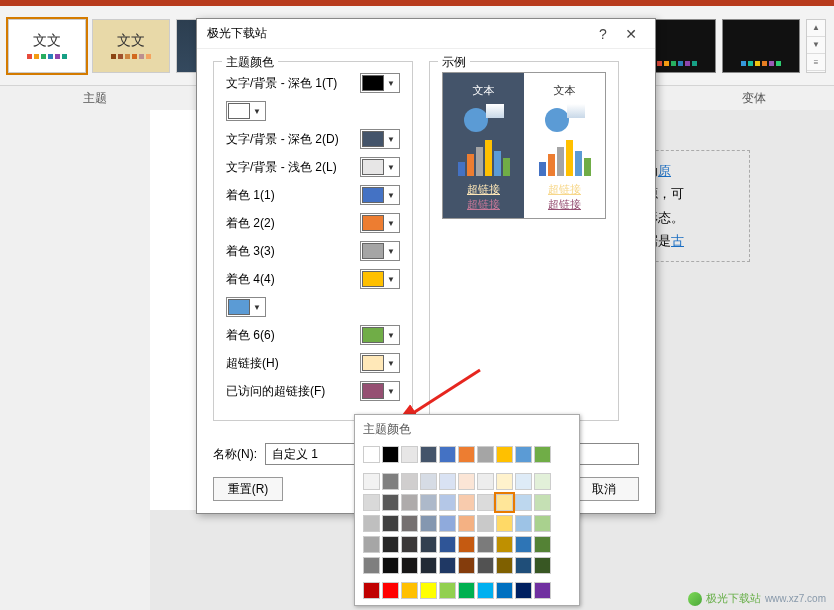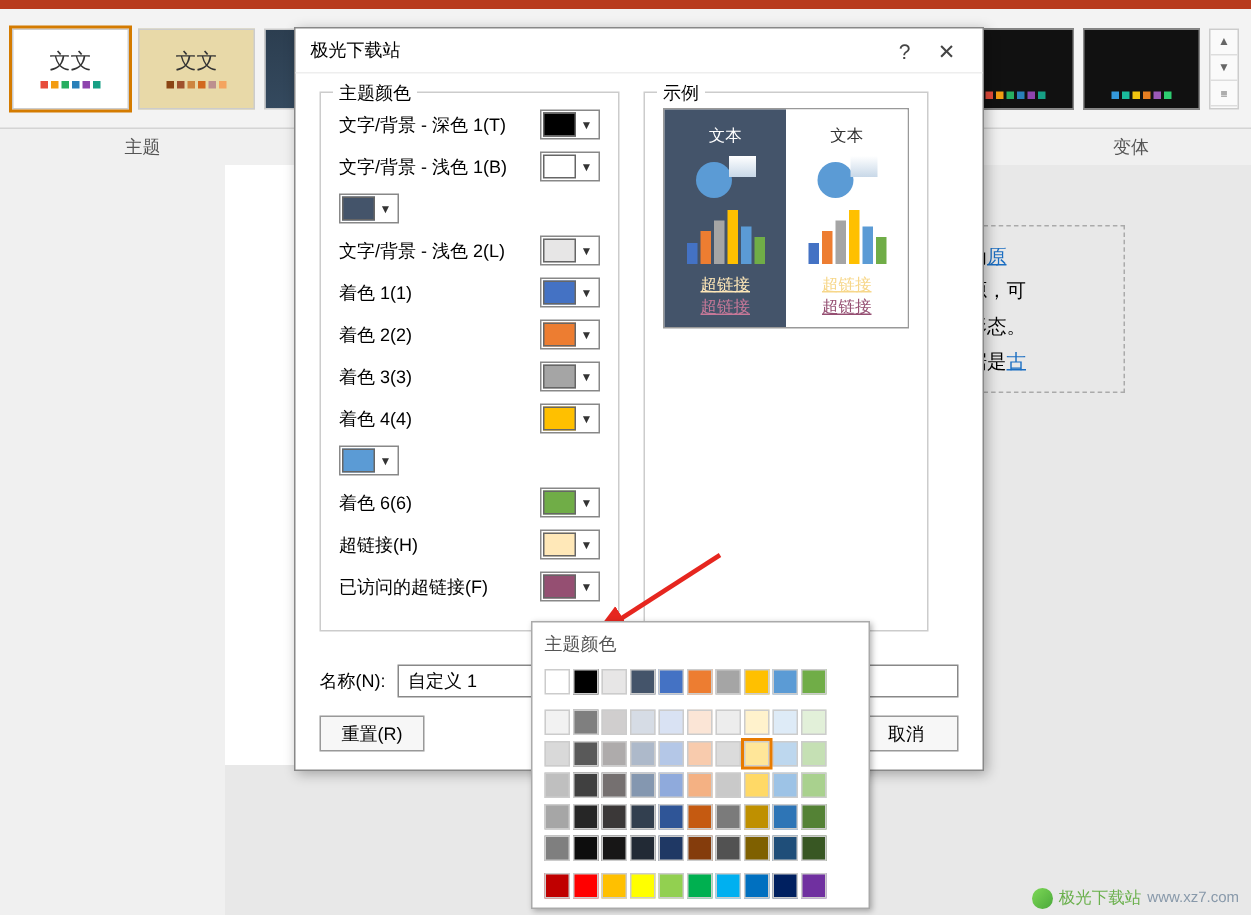--- a/index.html
+++ b/index.html
@@ -172,27 +172,27 @@
       <div class="fieldset-legend">主题颜色</div>
       <div id="color-rows">
           <div class="color-row">
             <span class="lbl">文字/背景 - 深色 1(T)</span>
     <div class="color-picker-btn">
       <span class="swatch" style="background:#000000"></span>
       <span class="arrow">▼</span>
     </div>
           </div>
           <div class="color-row">
-            <span class="lbl">文字/背景 - 浅色 1(B)</span>
     <div class="color-picker-btn">
       <span class="swatch" style="background:#ffffff"></span>
       <span class="arrow">▼</span>
     </div>
           </div>
           <div class="color-row">
+            <span class="lbl">文字/背景 - 深色 2(D)</span>
     <div class="color-picker-btn">
       <span class="swatch" style="background:#44546a"></span>
       <span class="arrow">▼</span>
     </div>
           </div>
           <div class="color-row">
             <span class="lbl">文字/背景 - 浅色 2(L)</span>
     <div class="color-picker-btn">
       <span class="swatch" style="background:#e7e6e6"></span>
       <span class="arrow">▼</span>

